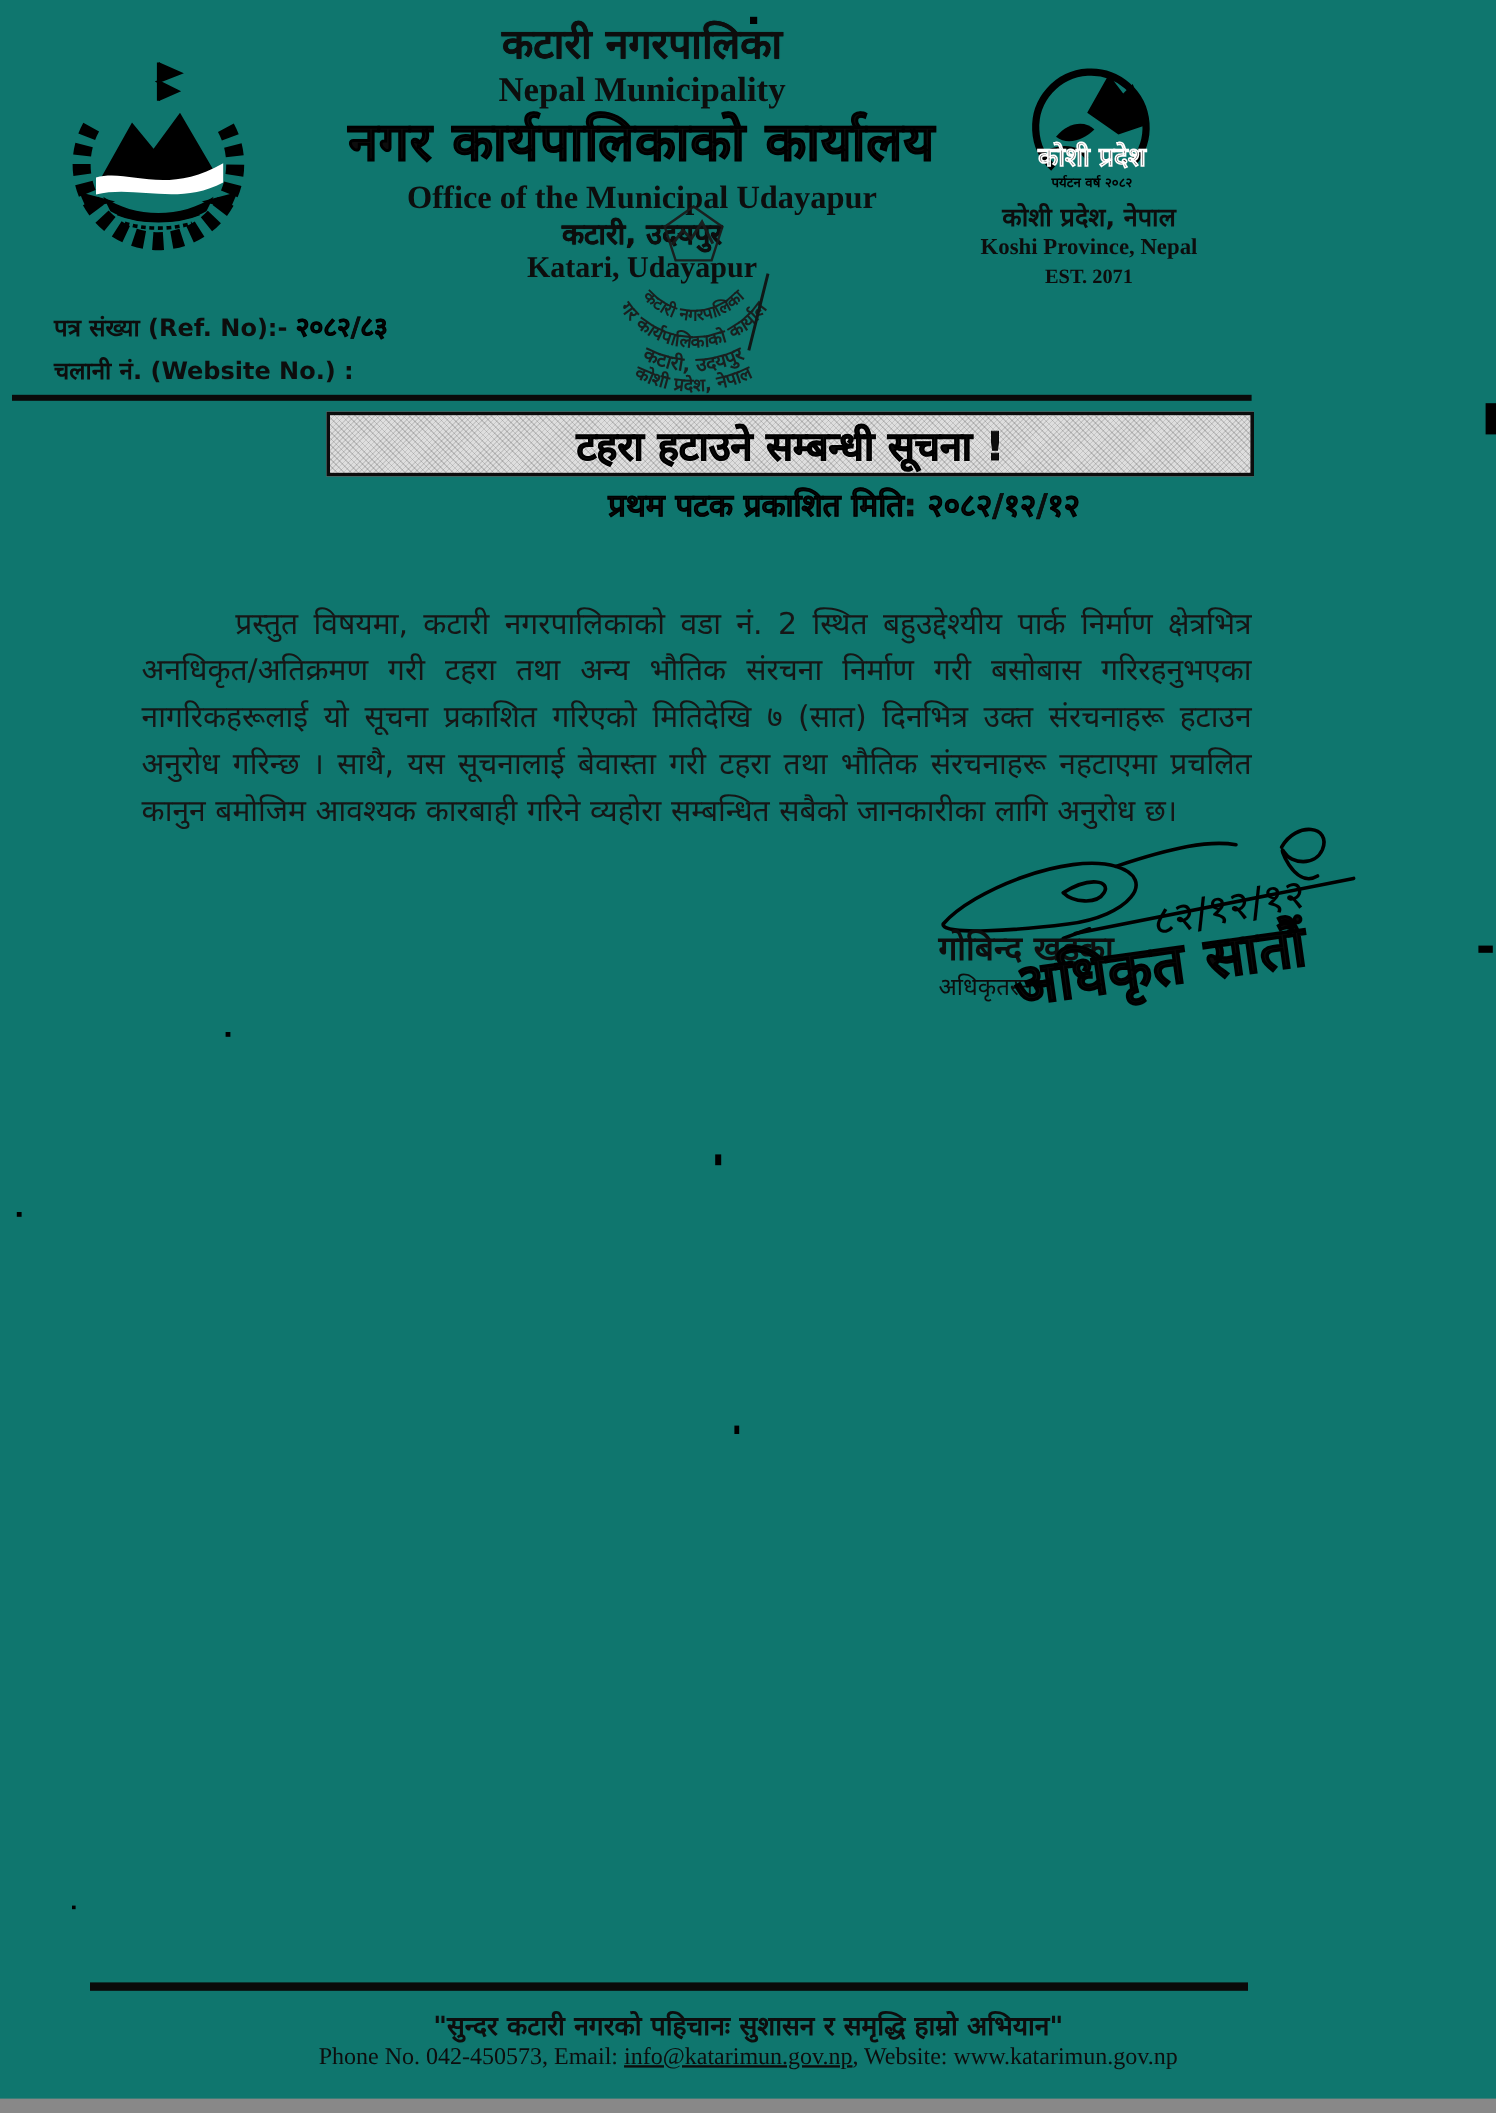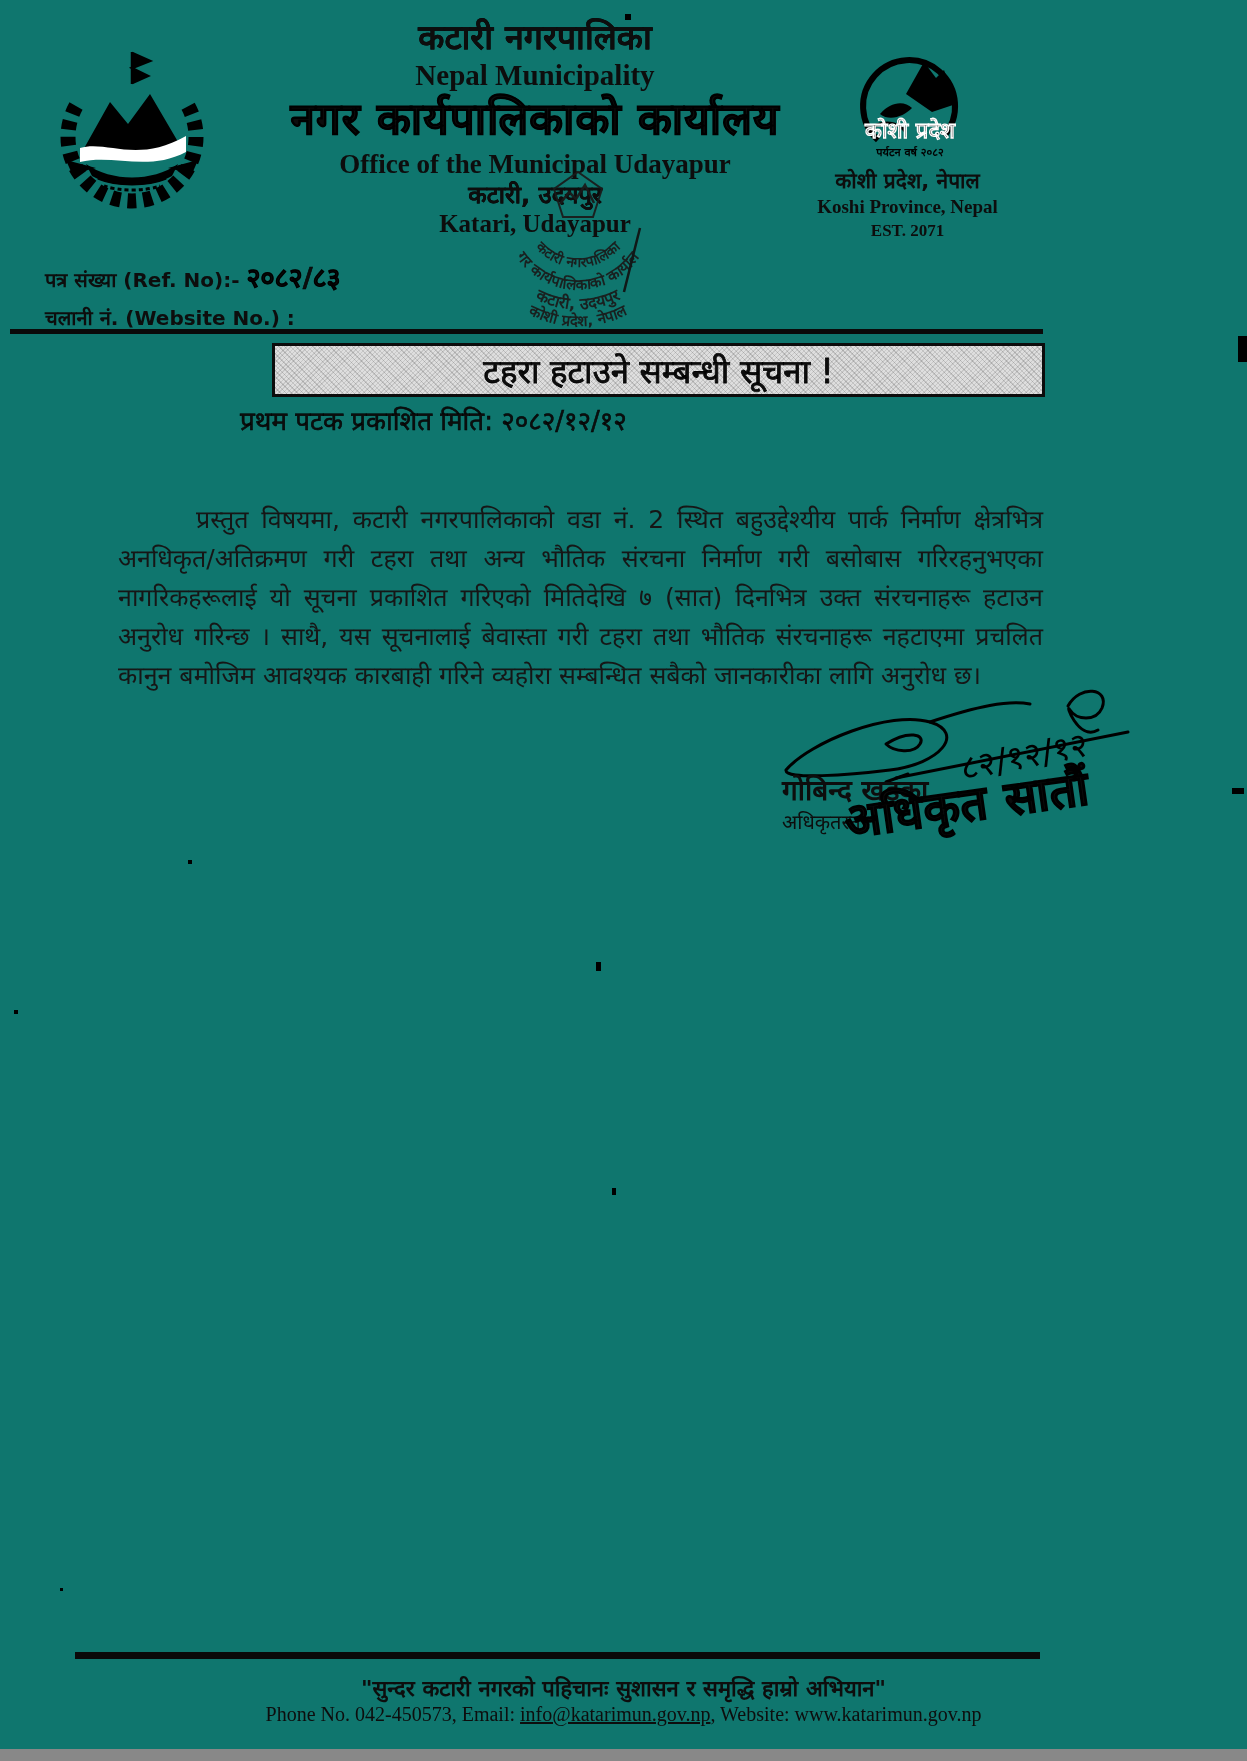--- a/index.html
+++ b/index.html
@@ -21,38 +21,38 @@
   .h-np-3{font-size:24px; margin-top:2px;}
   .h-en-3{font-size:25px;}
 
   #right-col{left:800px; top:168px; width:215px; text-align:center; line-height:1.3;}
   .r-np{font-size:21px; font-weight:bold;}
   .r-en{font-size:19px;}
   .r-est{font-size:17px;}
 
   
   #meta{left:45px; top:255px; font-size:20px; line-height:1.7; font-weight:bold;}
-  .ref-val{font-size:27px;text-align:center; -webkit-text-stroke:.6px #000;}
+  .ref-val{font-size:22px;text-align:center; -webkit-text-stroke:.6px #000;}
 
   
   #top-rule{left:10px; top:329px; width:1033px; height:5px; background:#0a0a0a;}
 
   
   #title-box{
     left:272px; top:343px; width:773px; height:54px;
     border:3px solid #0c0c0c; box-sizing:border-box;
     background-color:#dedede;
     background-image:
       repeating-linear-gradient(45deg, rgba(0,0,0,.14) 0 1px, transparent 1px 4px),
       repeating-linear-gradient(-45deg, rgba(0,0,0,.10) 0 1px, transparent 1px 3px);
     display:flex; align-items:center; justify-content:center;
   }
-  #title-box .t{font-size:33px; font-weight:normal; -webkit-text-stroke:.8px #000; text-shadow:0 0 2px #fff;}
+  #title-box .t{font-size:33px; font-weight:bold; -webkit-text-stroke:.8px #000; text-shadow:0 0 2px #fff;}
 
-  #subtitle{left:240px; top:402px; width:660px; text-align:left; font-size:26px; font-weight:normal; -webkit-text-stroke:.5px #000;}
+  #subtitle{left:240px; top:402px; width:660px; text-align:right; font-size:26px; font-weight:bold; -webkit-text-stroke:.5px #000;}
 
   
   #body-text{left:118px; top:500px; width:925px; font-size:25px; line-height:39px; color:#161616;}
   #body-text .line{text-align:justify; text-align-last:justify; white-space:normal;}
   #body-text .line.first{padding-left:78px;}
   #body-text .line.last{text-align-last:left;}
 
   
   #sig-name{left:782px; top:770px; width:260px; font-size:28px; font-weight:bold;}
   #sig-designation{left:782px; top:808px; width:300px; font-size:20px;}

